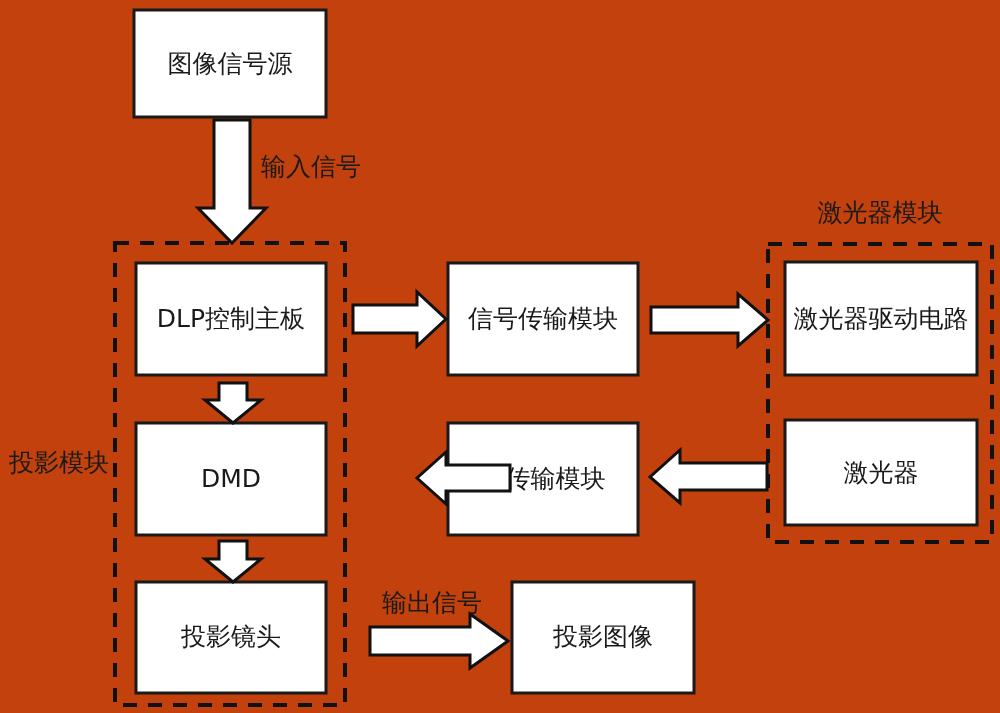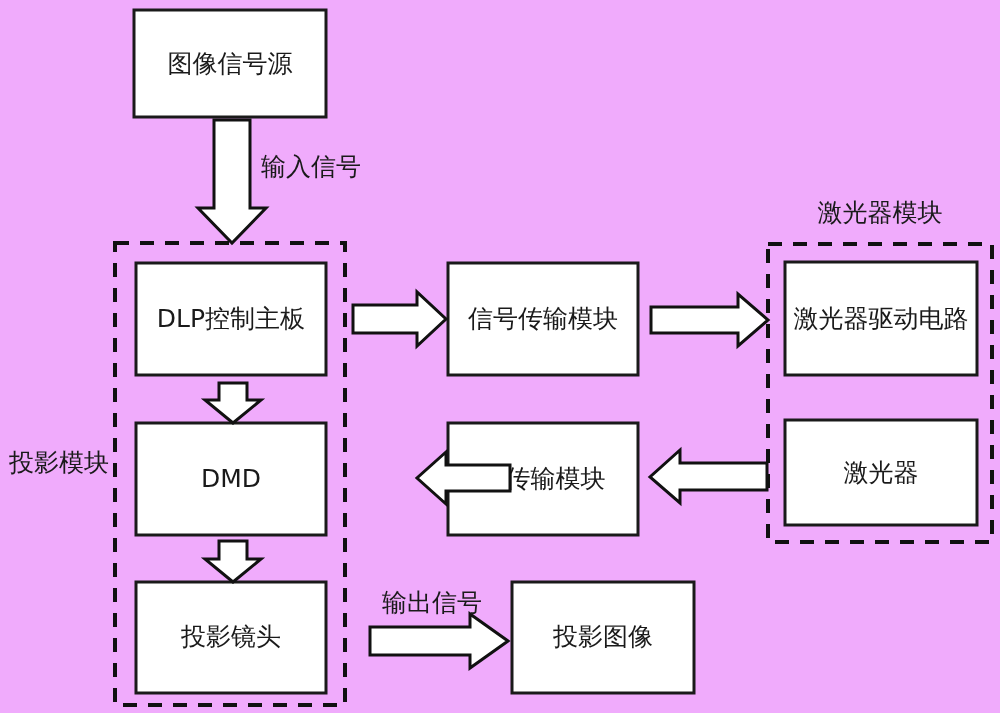--- a/index.html
+++ b/index.html
@@ -4,21 +4,21 @@
 <style>
   html, body {
     margin: 0;
     padding: 0;
     background: #ffffff;
   }
   #canvas {
     position: relative;
     width: 1000px;
     height: 713px;
-    background: #f0abfc;
+    background: #c2410c;
     font-family: "DejaVu Sans", "Liberation Sans", sans-serif;
     overflow: hidden;
   }
   svg.diagram {
     position: absolute;
     top: 0;
     left: 0;
     width: 1000px;
     height: 713px;
   }

